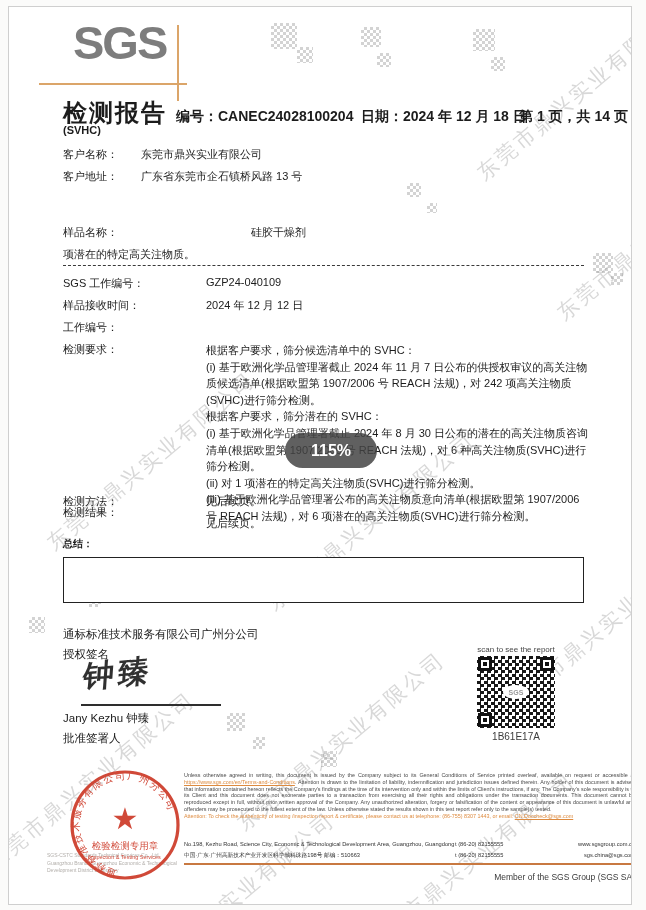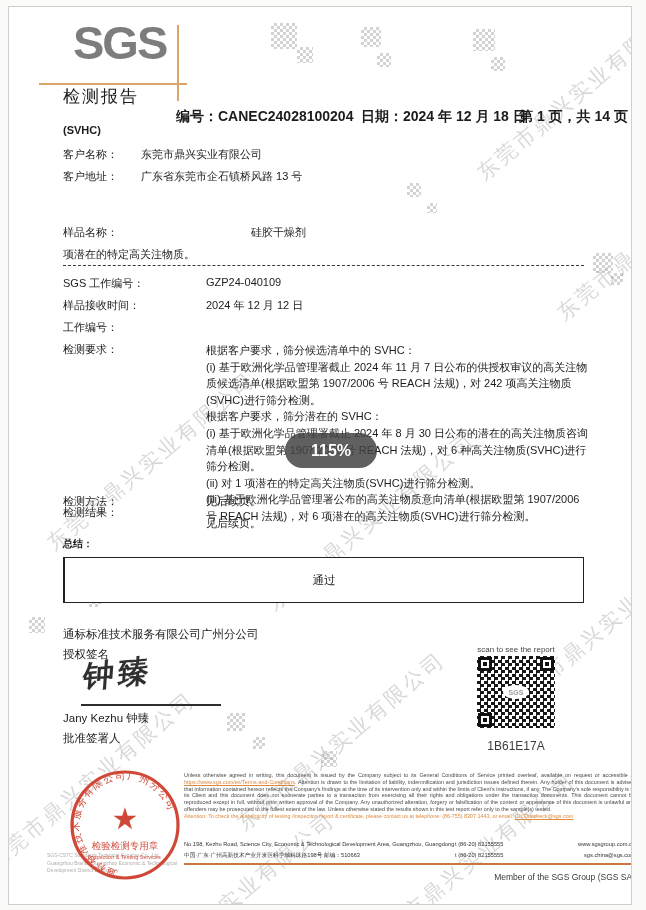--- a/index.html
+++ b/index.html
@@ -10,21 +10,21 @@
   .abs{position:absolute;}
   
   .wm{position:absolute;font-size:21px;letter-spacing:3px;color:rgba(158,158,158,.40);
       transform:rotate(-40deg);white-space:nowrap;pointer-events:none;}
   .pb{position:absolute;opacity:.38;
       background:conic-gradient(#8a8a8a 25%,transparent 0 50%,#8a8a8a 0 75%,transparent 0) 0 0/6px 6px;}
   
   .logo{left:64px;top:12px;font-size:47px;font-weight:bold;color:#7d7d7d;letter-spacing:-2px;line-height:1;}
   .crop-h{left:30px;top:76px;width:148px;height:2px;background:#dba569;}
   .crop-v{left:168px;top:18px;width:2px;height:76px;background:#dba569;}
-  .rpt-title{left:54px;top:78px;font-size:17px;font-weight:normal;letter-spacing:2px;}
+  .rpt-title{left:54px;top:90px;font-size:24px;font-weight:bold;letter-spacing:2px;}
   .rpt-sub{left:54px;top:117px;font-size:11px;font-weight:bold;}
   .meta{top:101px;font-size:14px;font-weight:bold;white-space:nowrap;}
   
   .lbl{position:absolute;left:54px;font-size:11px;white-space:nowrap;}
   .val{position:absolute;font-size:11px;white-space:nowrap;}
   .wrapval{position:absolute;font-size:11px;line-height:16.6px;white-space:pre-line;}
   .dashes{left:54px;top:258px;width:521px;border-top:1.6px dashed #3a3a3a;}
   
   .sum-hd{left:54px;top:530px;font-size:10px;font-weight:bold;}
   .sum-table{left:54px;top:550px;width:521px;height:46px;border:1.4px solid #222;display:flex;box-sizing:border-box;background:#fff;}
@@ -37,21 +37,21 @@
   
   .qr-wrap{left:452px;top:638px;width:110px;text-align:center;}
   .qr-cap{font-size:8px;color:#474747;}
   .qr{position:relative;width:78px;height:72px;margin:2px auto 0 auto;
       background:conic-gradient(#181818 25%,#fff 0 50%,#181818 0 75%,#fff 0) 0 0/7px 7px,
                  conic-gradient(#181818 25%,transparent 0 50%,#181818 0 75%,transparent 0) 2px 3px/10px 10px,#fff;}
   .finder{position:absolute;width:14px;height:14px;border:3px solid #111;background:#fff;box-sizing:border-box;}
   .finder::after{content:"";position:absolute;left:2px;top:2px;width:4px;height:4px;background:#111;}
   .qr-center{position:absolute;left:26px;top:29px;width:26px;height:14px;background:#fff;border-radius:50%;
              font-size:7px;font-weight:bold;color:#9a9a9a;display:flex;align-items:center;justify-content:center;}
-  .qr-id{font-size:12px;color:#3c3c3c;margin-top:11px;}
+  .qr-id{font-size:10px;color:#3c3c3c;margin-top:3px;}
   
   .zoom-badge{left:276px;top:426px;width:92px;height:35px;border-radius:18px;background:rgba(66,66,66,.84);
               color:#fff;font-size:16px;font-weight:bold;display:flex;align-items:center;justify-content:center;z-index:60;}
   
   .stamp{left:58px;top:760px;width:116px;height:116px;opacity:.92;z-index:8;}
   
   .fine{left:175px;top:765px;width:451px;font-size:5.4px;line-height:6.8px;color:#4a4a4a;text-align:justify;}
   .att{color:#dd8a3e;}
   .att a, .lnk{color:#dd8a3e;text-decoration:underline;}
   .gray-co{position:absolute;left:38px;width:150px;font-size:5px;color:#b3afab;line-height:7px;z-index:3;}
@@ -138,21 +138,20 @@
 (iii) 基于欧洲化学品管理署公布的高关注物质意向清单(根据欧盟第 1907/2006 号 REACH 法规)，对 6 项潜在的高关注物质(SVHC)进行筛分检测。</div>
 
     <div class="lbl" style="top:487px">检测方法：</div>
     <div class="val" style="left:197px;top:487px">见后续页。</div>
 
     <div class="lbl" style="top:498px">检测结果：</div>
     <div class="val" style="left:197px;top:509px">见后续页。</div>
 
     <div class="abs sum-hd">总结：</div>
     <div class="abs sum-table">
-      <div class="sum-right">通过</div>
     </div>
 
     <div class="lbl" style="top:620px;font-size:11.5px">通标标准技术服务有限公司广州分公司</div>
     <div class="lbl" style="top:640px;font-size:11.5px">授权签名</div>
     <div class="abs sig-script">钟臻</div>
     <div class="abs sig-line"></div>
     <div class="lbl" style="top:704px;font-size:11.5px">Jany Kezhu 钟臻</div>
     <div class="lbl" style="top:724px;font-size:11.5px">批准签署人</div>
 
     <div class="abs qr-wrap">

